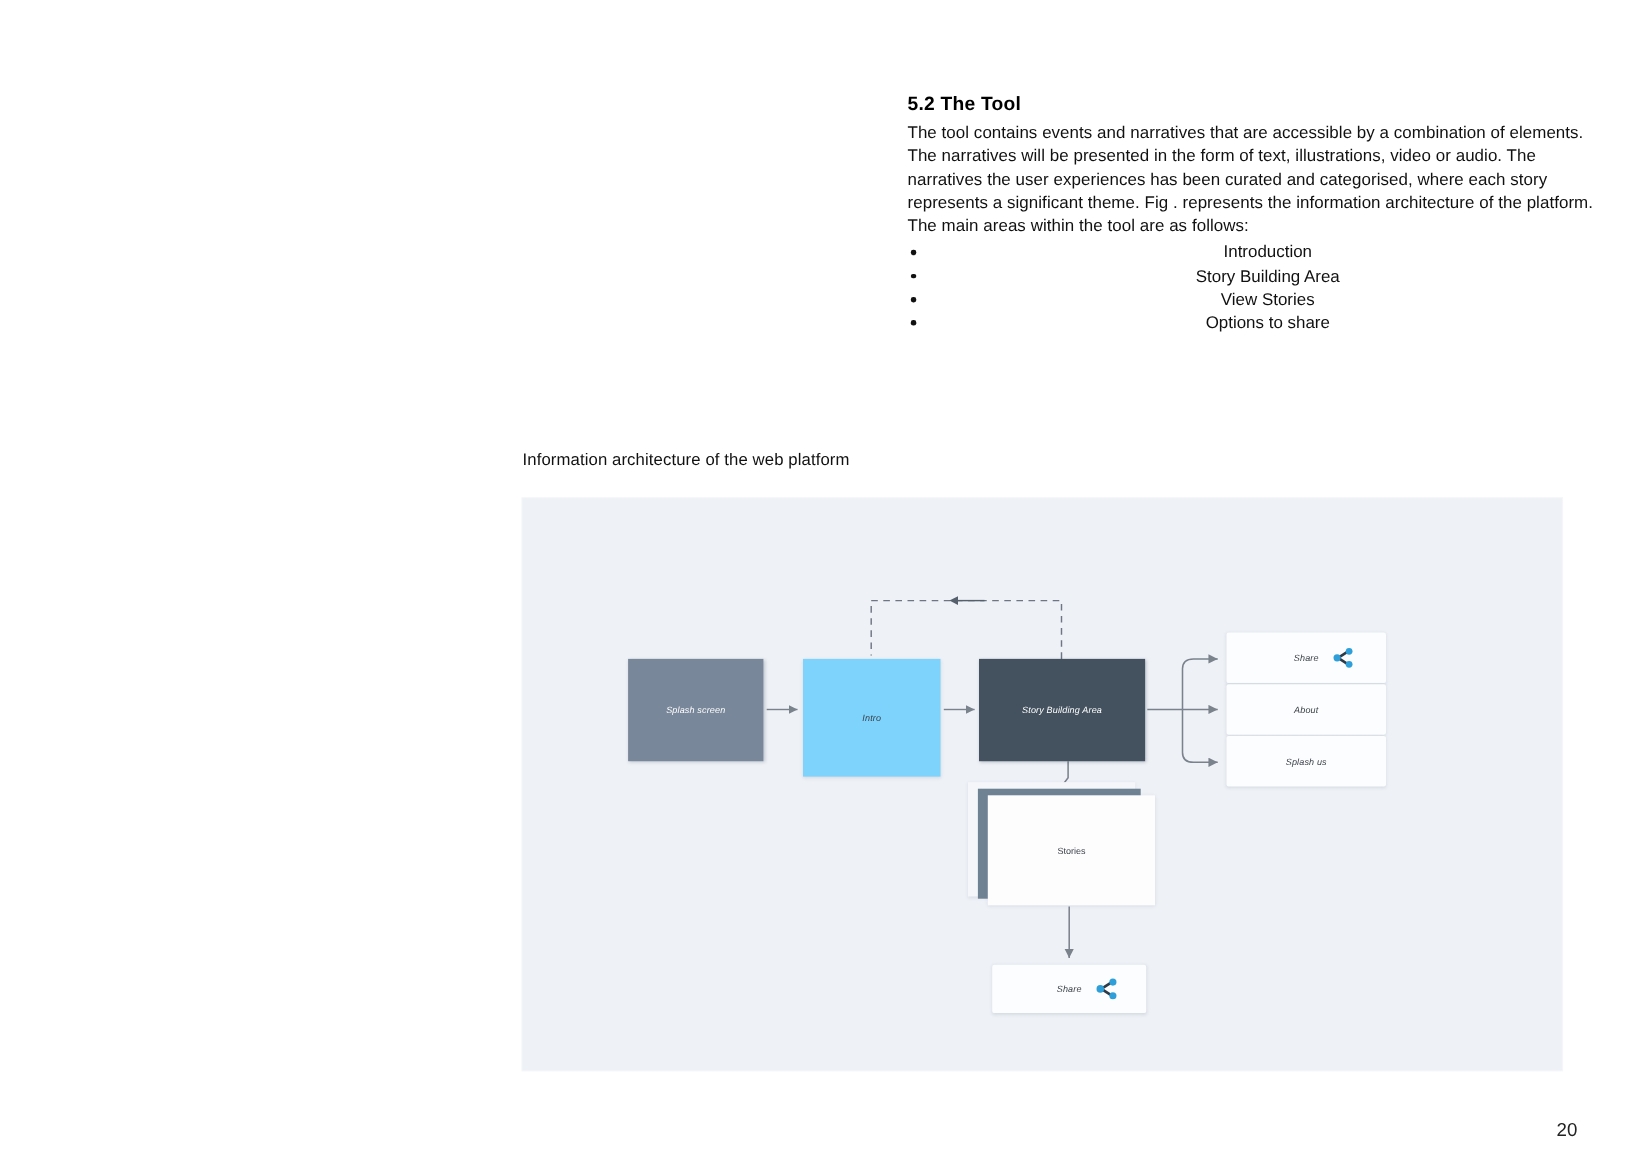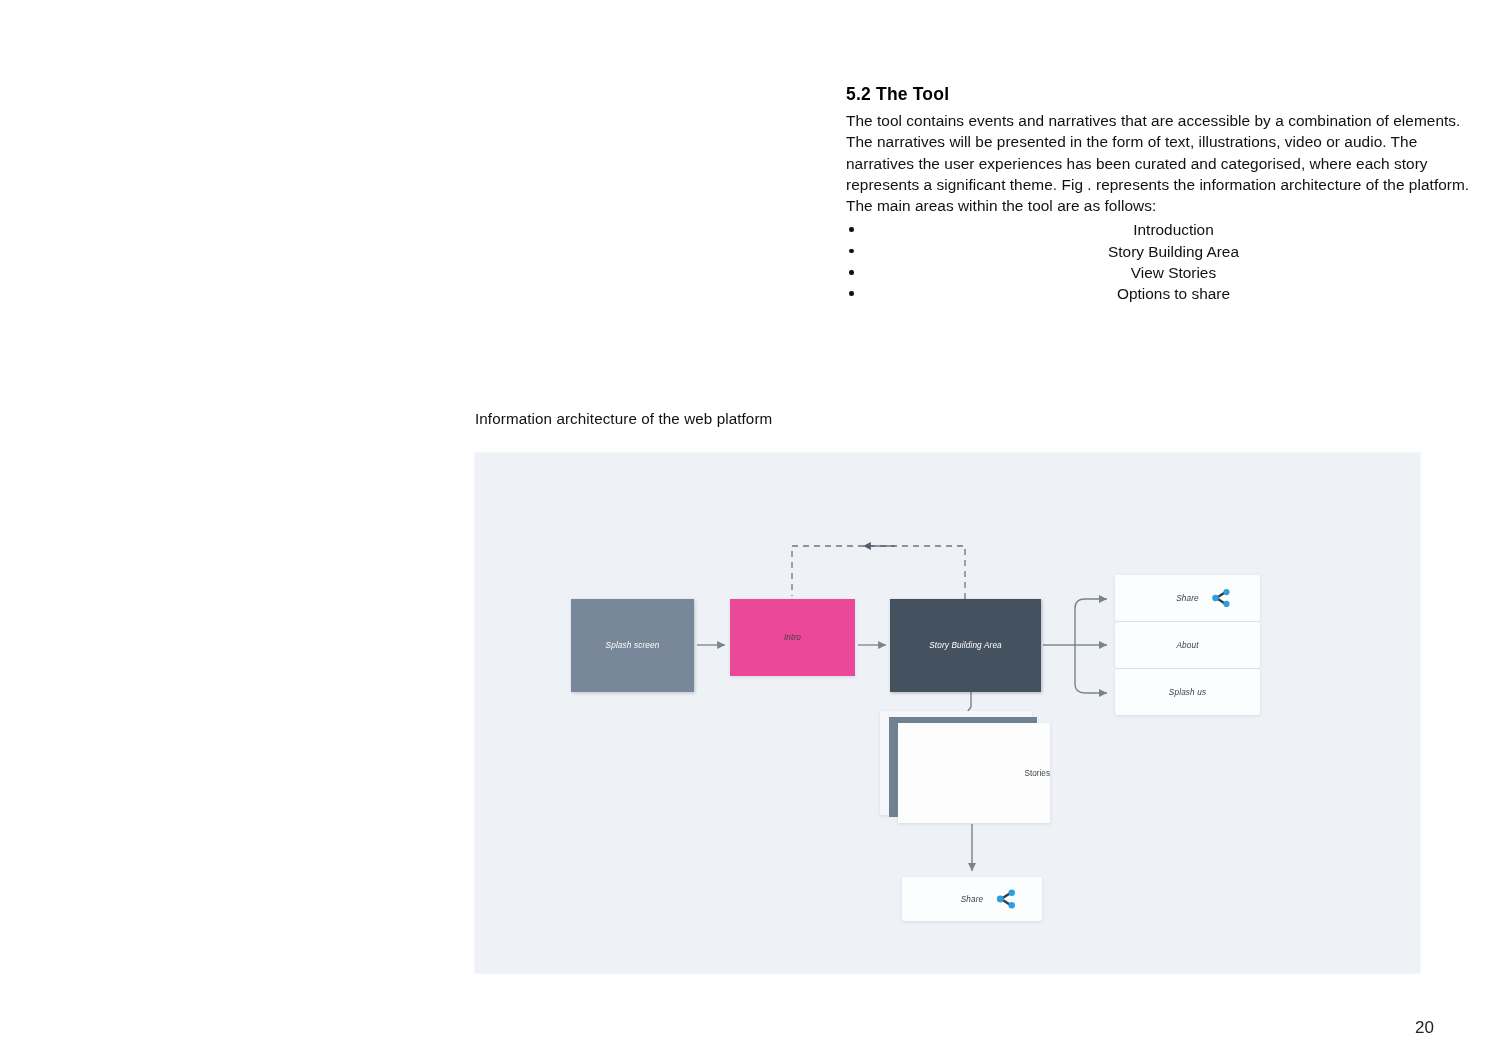--- a/index.html
+++ b/index.html
@@ -16,21 +16,21 @@
     position: relative;
     width: 1500px;
     height: 1061px;
     background: #ffffff;
     overflow: hidden;
   }
 
   
   .text-col {
     position: absolute;
-    left: 846px;
+    left: 825px;
     top: 84px;
     width: 625px;
   }
   .section-heading {
     font-size: 17.5px;
     font-weight: bold;
     letter-spacing: 0.2px;
     margin: 0 0 5px 0;
     color: #000;
   }
@@ -121,22 +121,22 @@
     height: 93px;
     background: #79879a;
     color: #ffffff;
     box-shadow: 1px 1px 3px rgba(80,95,115,0.30);
     justify-content: center;
   }
   .node-intro {
     left: 255px;
     top: 146px;
     width: 125px;
-    height: 77px;
-    background: #ec4899;
+    height: 107px;
+    background: #7dd3fc;
     color: #3a3f47;
     box-shadow: 0 1px 3px rgba(120,135,155,0.22);
   }
   .node-story-building {
     left: 415px;
     top: 146px;
     width: 151px;
     height: 93px;
     background: #44525f;
     color: #ffffff;
@@ -199,21 +199,21 @@
   }
   .stories-front {
     position: absolute;
     left: 18px;
     top: 12px;
     width: 152px;
     height: 100px;
     background: #fdfdfe;
     display: flex;
     align-items: center;
-    justify-content: flex-end;
+    justify-content: center;
     font-size: 8.2px;
     color: #3a3f47;
     box-shadow: 0 1px 3px rgba(120,135,155,0.22);
   }
 
   
   .node-share-bottom {
     position: absolute;
     left: 427px;
     top: 424px;

